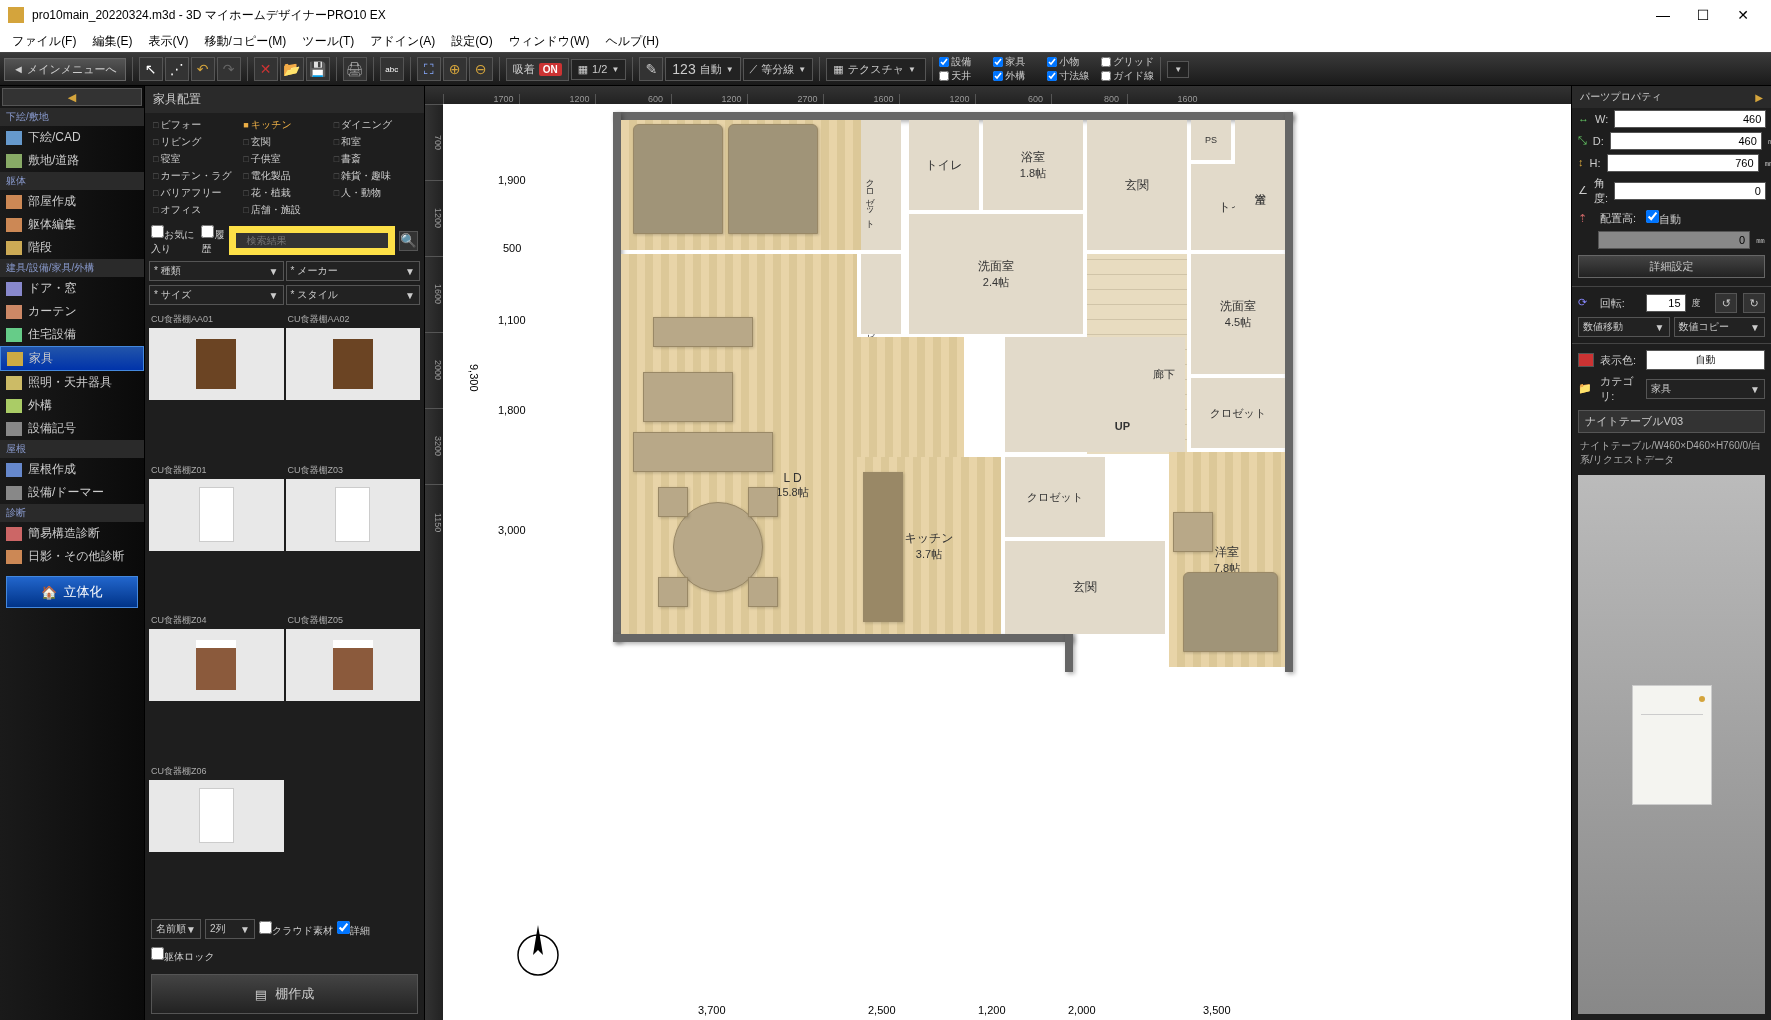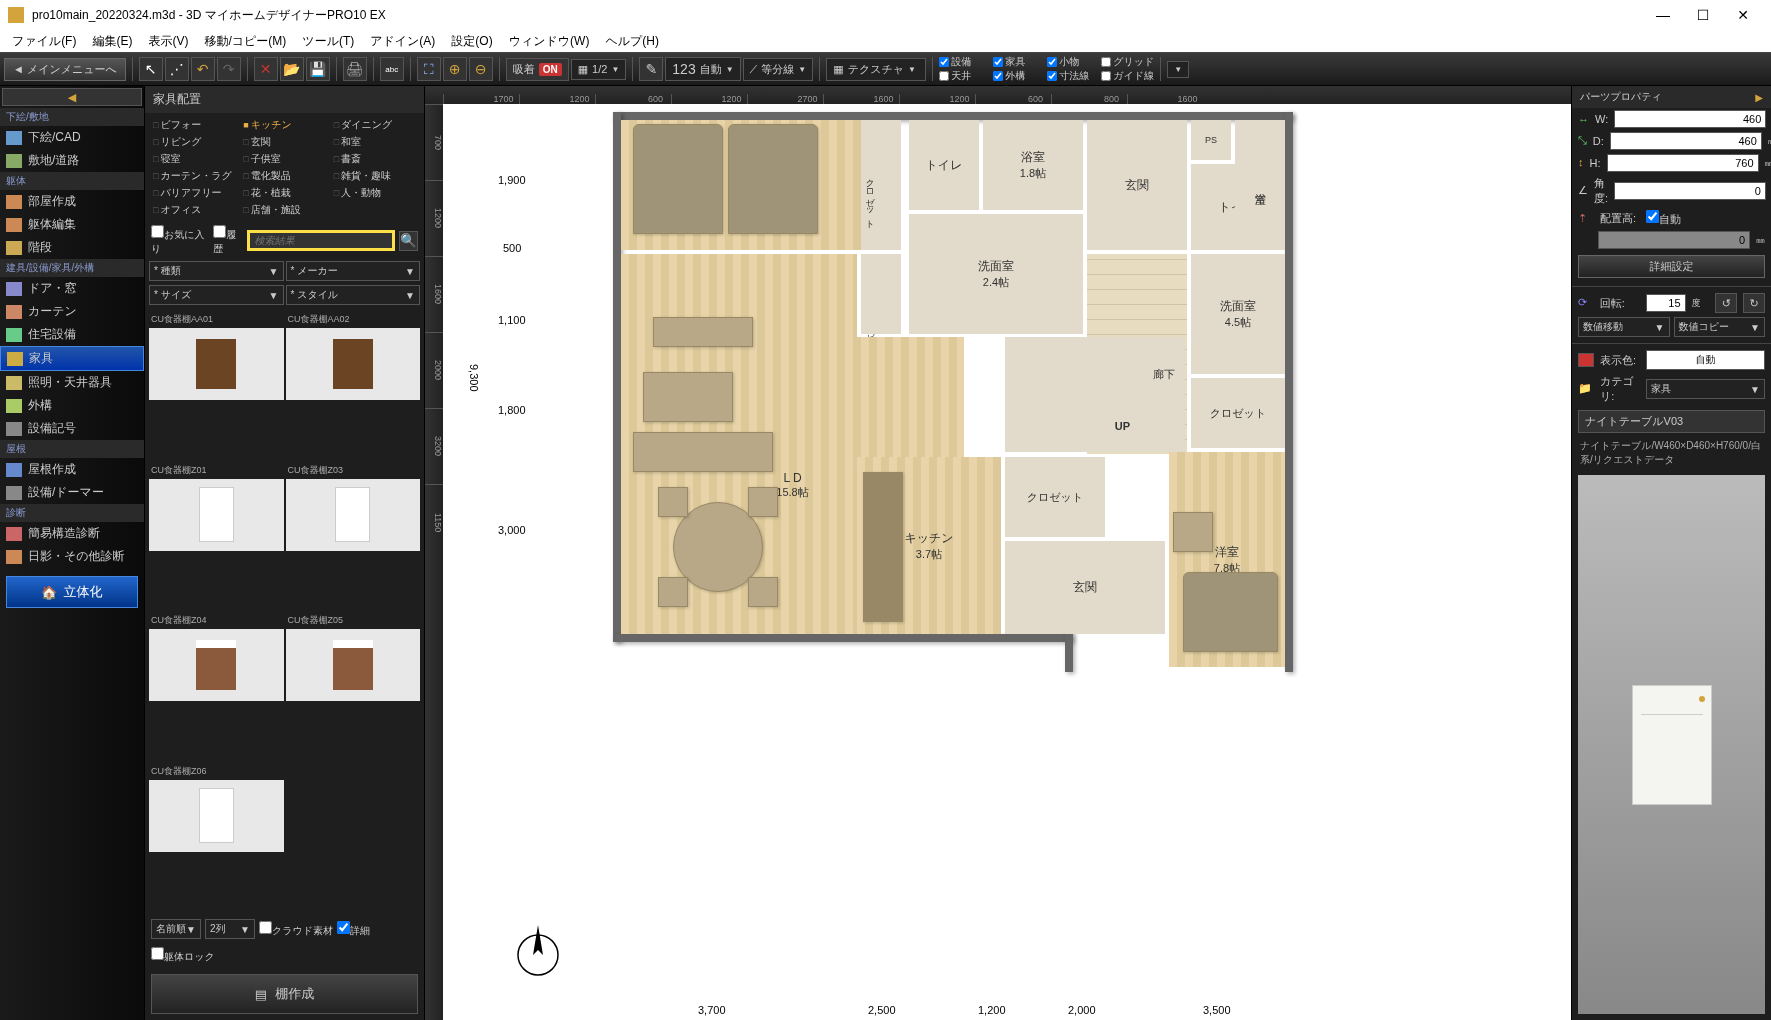--- a/index.html
+++ b/index.html
@@ -55,21 +55,21 @@
 
 
 .furn-panel { width: 280px; background: #1e1e1e; display: flex; flex-direction: column; border-right: 1px solid #000; }
 .furn-panel .panel-title { padding: 5px 8px; font-size: 12px; background: #2a2a2a; }
 .furn-panel .cat-grid { display: grid; grid-template-columns: 1fr 1fr 1fr; gap: 1px 4px; padding: 4px 6px; font-size: 10px; }
 .furn-panel .cat-grid span { padding: 1px 2px; cursor: pointer; display: flex; align-items: center; gap: 2px; }
 .furn-panel .cat-grid span::before { content: "□"; color: #666; font-size: 9px; }
 .furn-panel .cat-grid span.active { color: #ecae46; }
 .furn-panel .cat-grid span.active::before { content: "■"; color: #ecae46; }
 .furn-panel .filter-row { display: flex; align-items: center; padding: 3px 6px; gap: 4px; font-size: 10px; }
-.furn-panel .filter-row input[type=text] { flex: 1; background: #333; border: 3px solid #fde047; color: #888; padding: 2px 4px; font-size: 10px; font-style: italic; }
+.furn-panel .filter-row input[type=text] { flex: 1; background: #333; border: 7px solid #fde047; color: #888; padding: 2px 10px; font-size: 10px; }
 .furn-panel .search-btn { width: 20px; height: 20px; background: #333; border: 1px solid #555; color: #aaa; }
 .furn-panel .drop-row { display: flex; padding: 2px 4px; gap: 2px; }
 .furn-panel .drop { flex: 1; background: #222; border: 1px solid #555; padding: 2px 4px; font-size: 10px; display: flex; justify-content: space-between; align-items: center; }
 .furn-panel .items { flex: 1; overflow-y: auto; display: grid; grid-template-columns: 1fr 1fr; gap: 2px; padding: 4px; }
 .furn-panel .item { display: flex; flex-direction: column; font-size: 9px; }
 .furn-panel .item .label { padding: 2px; color: #aaa; }
 .furn-panel .item .thumb { height: 72px; background: #e8e8e8; display: flex; align-items: center; justify-content: center; }
 .furn-panel .item .thumb .shape1 { width: 40px; height: 50px; background: #6b4423; }
 .furn-panel .item .thumb .shape2 { width: 35px; height: 55px; background: #fff; border: 1px solid #ccc; }
 .furn-panel .item .thumb .shape3 { width: 40px; height: 50px; background: #8b5a3c; border-top: 8px solid #fff; }

